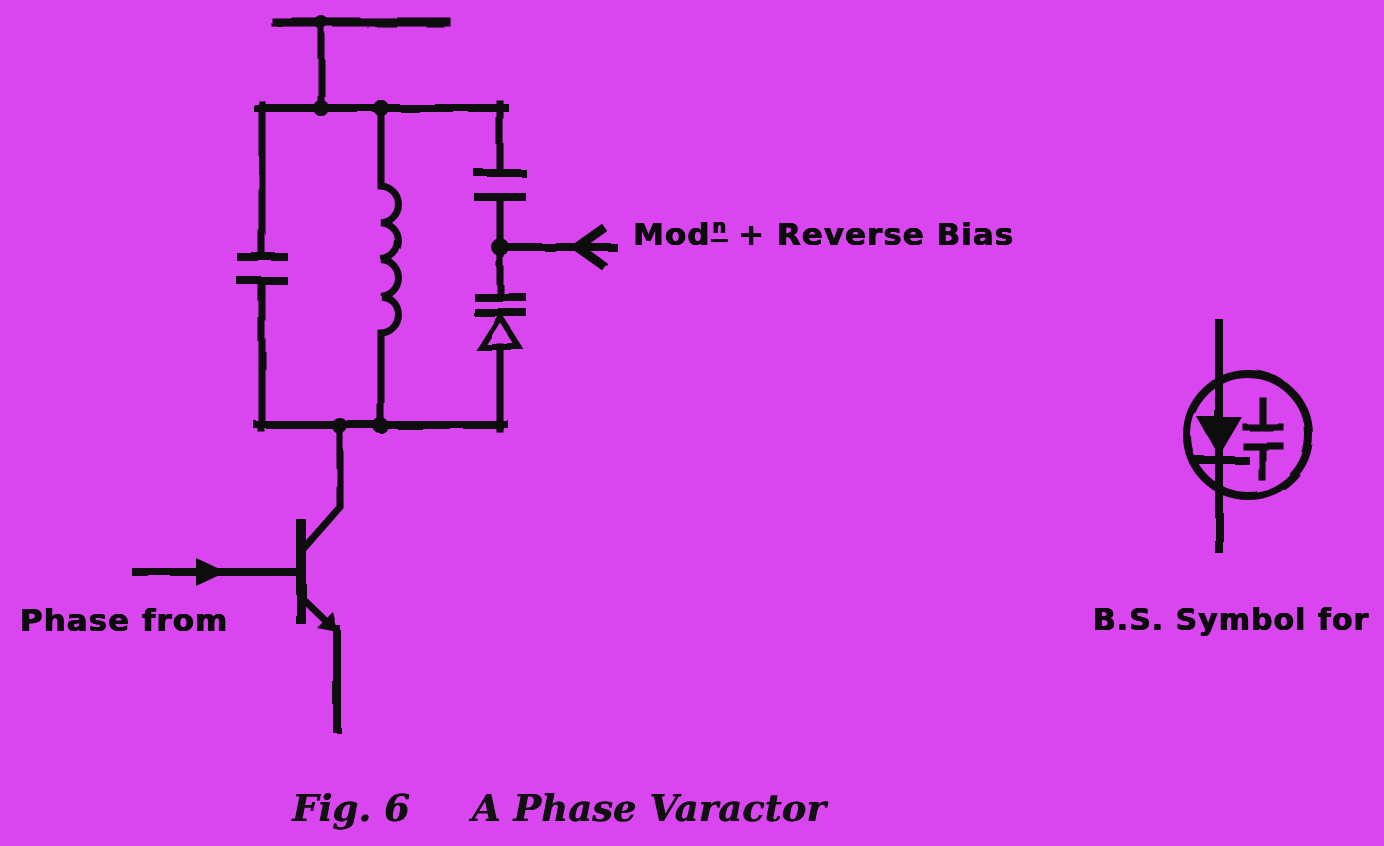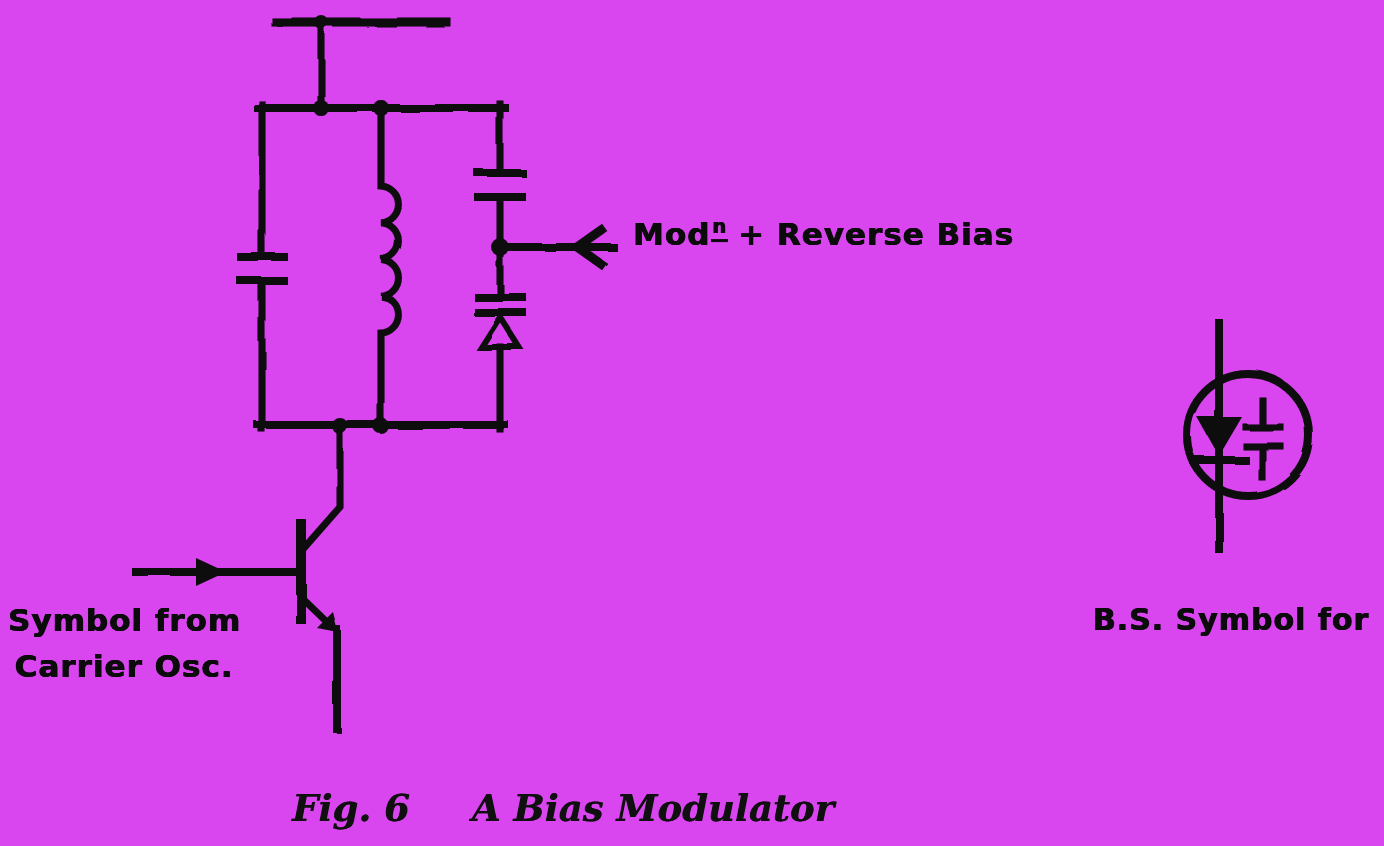--- a/index.html
+++ b/index.html
@@ -118,25 +118,24 @@
       </g>
 
     </g>
   </svg>
 
   <div class="label mod-label">
     <span>Mod</span><span class="sup">n</span><span class="rest">+ Reverse Bias</span>
   </div>
 
   <div class="label input-label">
-    <div>Symbol from</div>
-    <div>Carrier Osc.</div>
+    <div>Phase from</div>
   </div>
 
   <div class="label bs-label">
     <div>B.S. Symbol for</div>
   </div>
 
   <div class="caption">
-    <span>Fig. 6</span><span class="title">A Bias Modulator</span>
+    <span>Fig. 6</span><span class="title">A Phase Varactor</span>
   </div>
 
 </div>
 
 </body></html>

